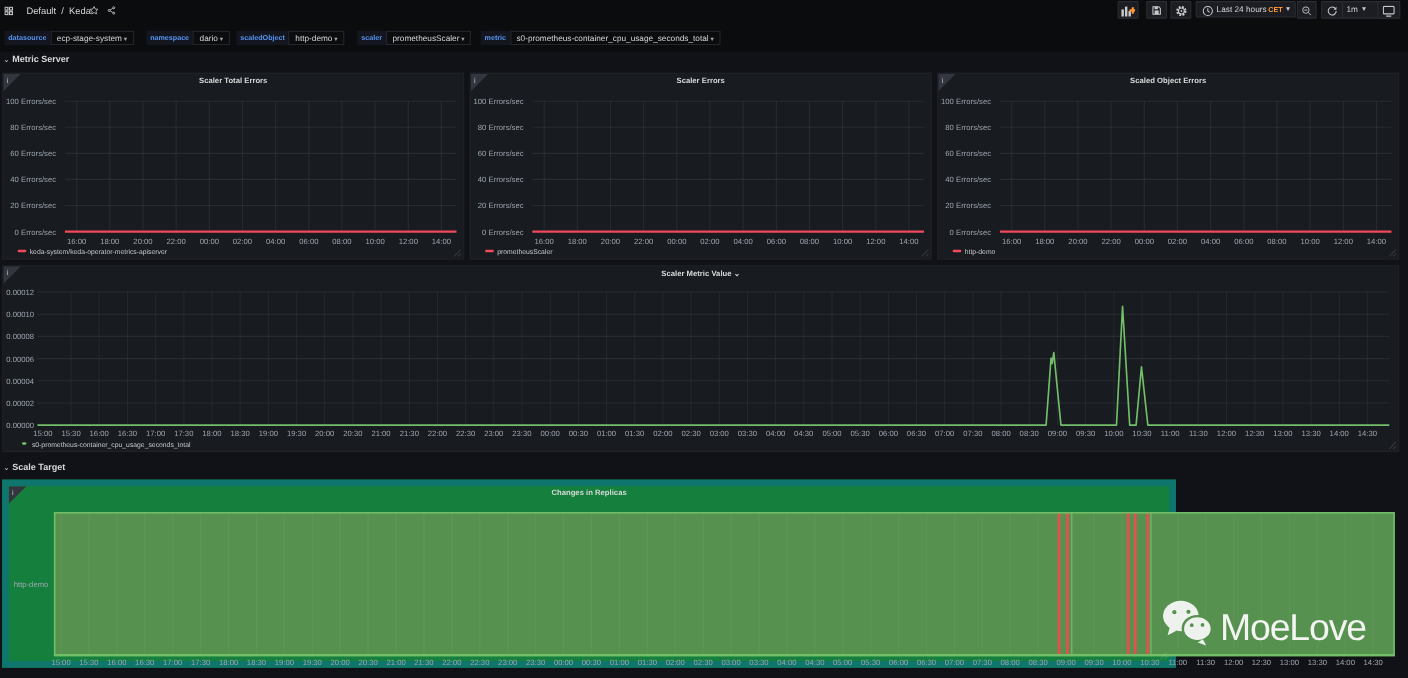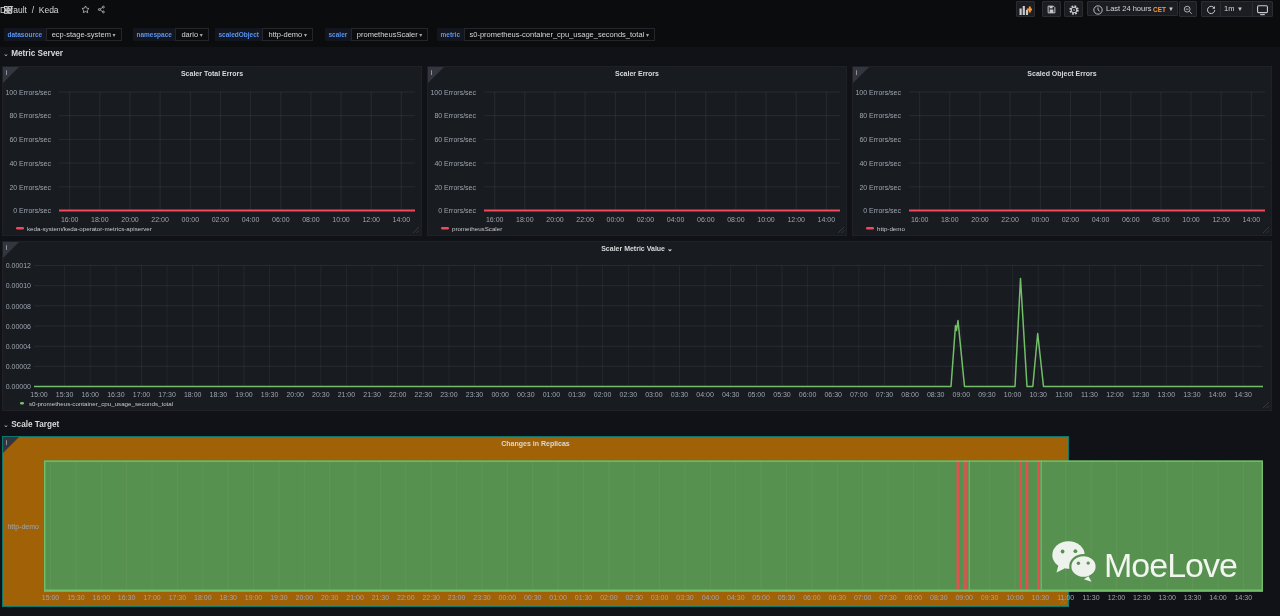--- a/index.html
+++ b/index.html
@@ -2,21 +2,21 @@
 <html><head><meta charset="utf-8"><style>*{margin:0;padding:0} body{width:1280px;height:616px;overflow:hidden;background:#111217;font-family:"Liberation Sans",sans-serif;position:relative}</style></head><body>
 <div style="position:absolute;left:0;top:0;width:1280px;height:47px;background:#0b0c0e"></div>
 <svg width="8" height="8" style="position:absolute;left:4px;top:6px" viewBox="0 0 12 12">
     <g fill="none" stroke="#c8c9cc" stroke-width="1.6">
       <rect x="0.8" y="0.8" width="4" height="4"></rect>
       <rect x="7" y="0.8" width="4" height="4"></rect>
       <rect x="0.8" y="7" width="4" height="4"></rect>
       <rect x="7" y="7" width="4" height="4"></rect>
     </g>
   </svg>
-<div style="position:absolute;left:0;top:5px;font-size:8.5px;color:#d8d9da">Default&nbsp; /&nbsp; Keda</div>
+<div style="position:absolute;left:24px;top:5px;font-size:8.5px;color:#d8d9da">Default&nbsp; /&nbsp; Keda</div>
 <svg width="9" height="9" style="position:absolute;left:81px;top:5px" viewBox="0 0 24 24">
     <path d="M12 2.5l2.9 5.9 6.5.9-4.7 4.6 1.1 6.5L12 17.3l-5.8 3.1 1.1-6.5L2.6 9.3l6.5-.9z" fill="none" stroke="#c8c9cc" stroke-width="2"></path>
   </svg>
 <svg width="9" height="9" style="position:absolute;left:97px;top:5px" viewBox="0 0 24 24">
     <g fill="none" stroke="#c8c9cc" stroke-width="2">
       <circle cx="6" cy="12" r="2.5"></circle>
       <circle cx="17" cy="5.5" r="2.5"></circle>
       <circle cx="17" cy="18.5" r="2.5"></circle>
       <line x1="8.2" y1="10.8" x2="14.8" y2="6.8"></line>
       <line x1="8.2" y1="13.2" x2="14.8" y2="17.2"></line>
@@ -367,21 +367,21 @@
       <text x="26" y="164.3" font-size="6.2" fill="#c8c9cc" font-family="Liberation Sans">s0-prometheus-container_cpu_usage_seconds_total</text>
     </svg>
     <svg width="10" height="10" style="position:absolute;right:1px;bottom:1px">
       <g stroke="rgba(255,255,255,0.13)" stroke-width="1">
         <line x1="3" y1="9" x2="9" y2="3"></line>
         <line x1="6.5" y1="9" x2="9" y2="6.5"></line>
       </g>
     </svg>
   </div>
 <div style="position:absolute;left:3px;top:420px;font-size:8.2px;color:#d8d9da;font-weight:bold"><span style="font-size:7px;color:#c8c9cc;font-weight:normal">⌄</span> Scale Target</div>
-<div style="position:absolute;left:2px;top:436px;width:1067px;height:171px;background:#a16207;border:1px solid #0f766e;box-sizing:border-box">
+<div style="position:absolute;left:2px;top:436px;width:1067px;height:171px;background:#15803d;border:6px solid #0f766e;box-sizing:border-box">
     <div style="position:absolute;left:0;right:0;top:3px;text-align:center;font-size:7px;font-weight:bold;color:#d8d9da">Changes in Replicas</div>
     <svg width="1270" height="171" style="position:absolute;left:0;top:0">
       <path d="M0 0 L16 0 L0 16 Z" fill="#33363f"></path>
       <text x="3" y="8" font-size="6.5" fill="#c7cbd1" font-family="Liberation Sans">i</text>
       <rect x="41.0" y="23.5" width="1219.0" height="131.0" fill="#579150"></rect>
       <line x1="47.5" y1="23.5" x2="47.5" y2="154.5" stroke="rgba(255,255,255,0.05)" stroke-width="1"></line>
       <text x="47.5" y="162.5" font-size="7" fill="#9da5b0" text-anchor="middle" font-family="Liberation Sans">15:00</text>
       <line x1="72.9" y1="23.5" x2="72.9" y2="154.5" stroke="rgba(255,255,255,0.05)" stroke-width="1"></line>
       <text x="72.9" y="162.5" font-size="7" fill="#9da5b0" text-anchor="middle" font-family="Liberation Sans">15:30</text>
       <line x1="98.3" y1="23.5" x2="98.3" y2="154.5" stroke="rgba(255,255,255,0.05)" stroke-width="1"></line>

